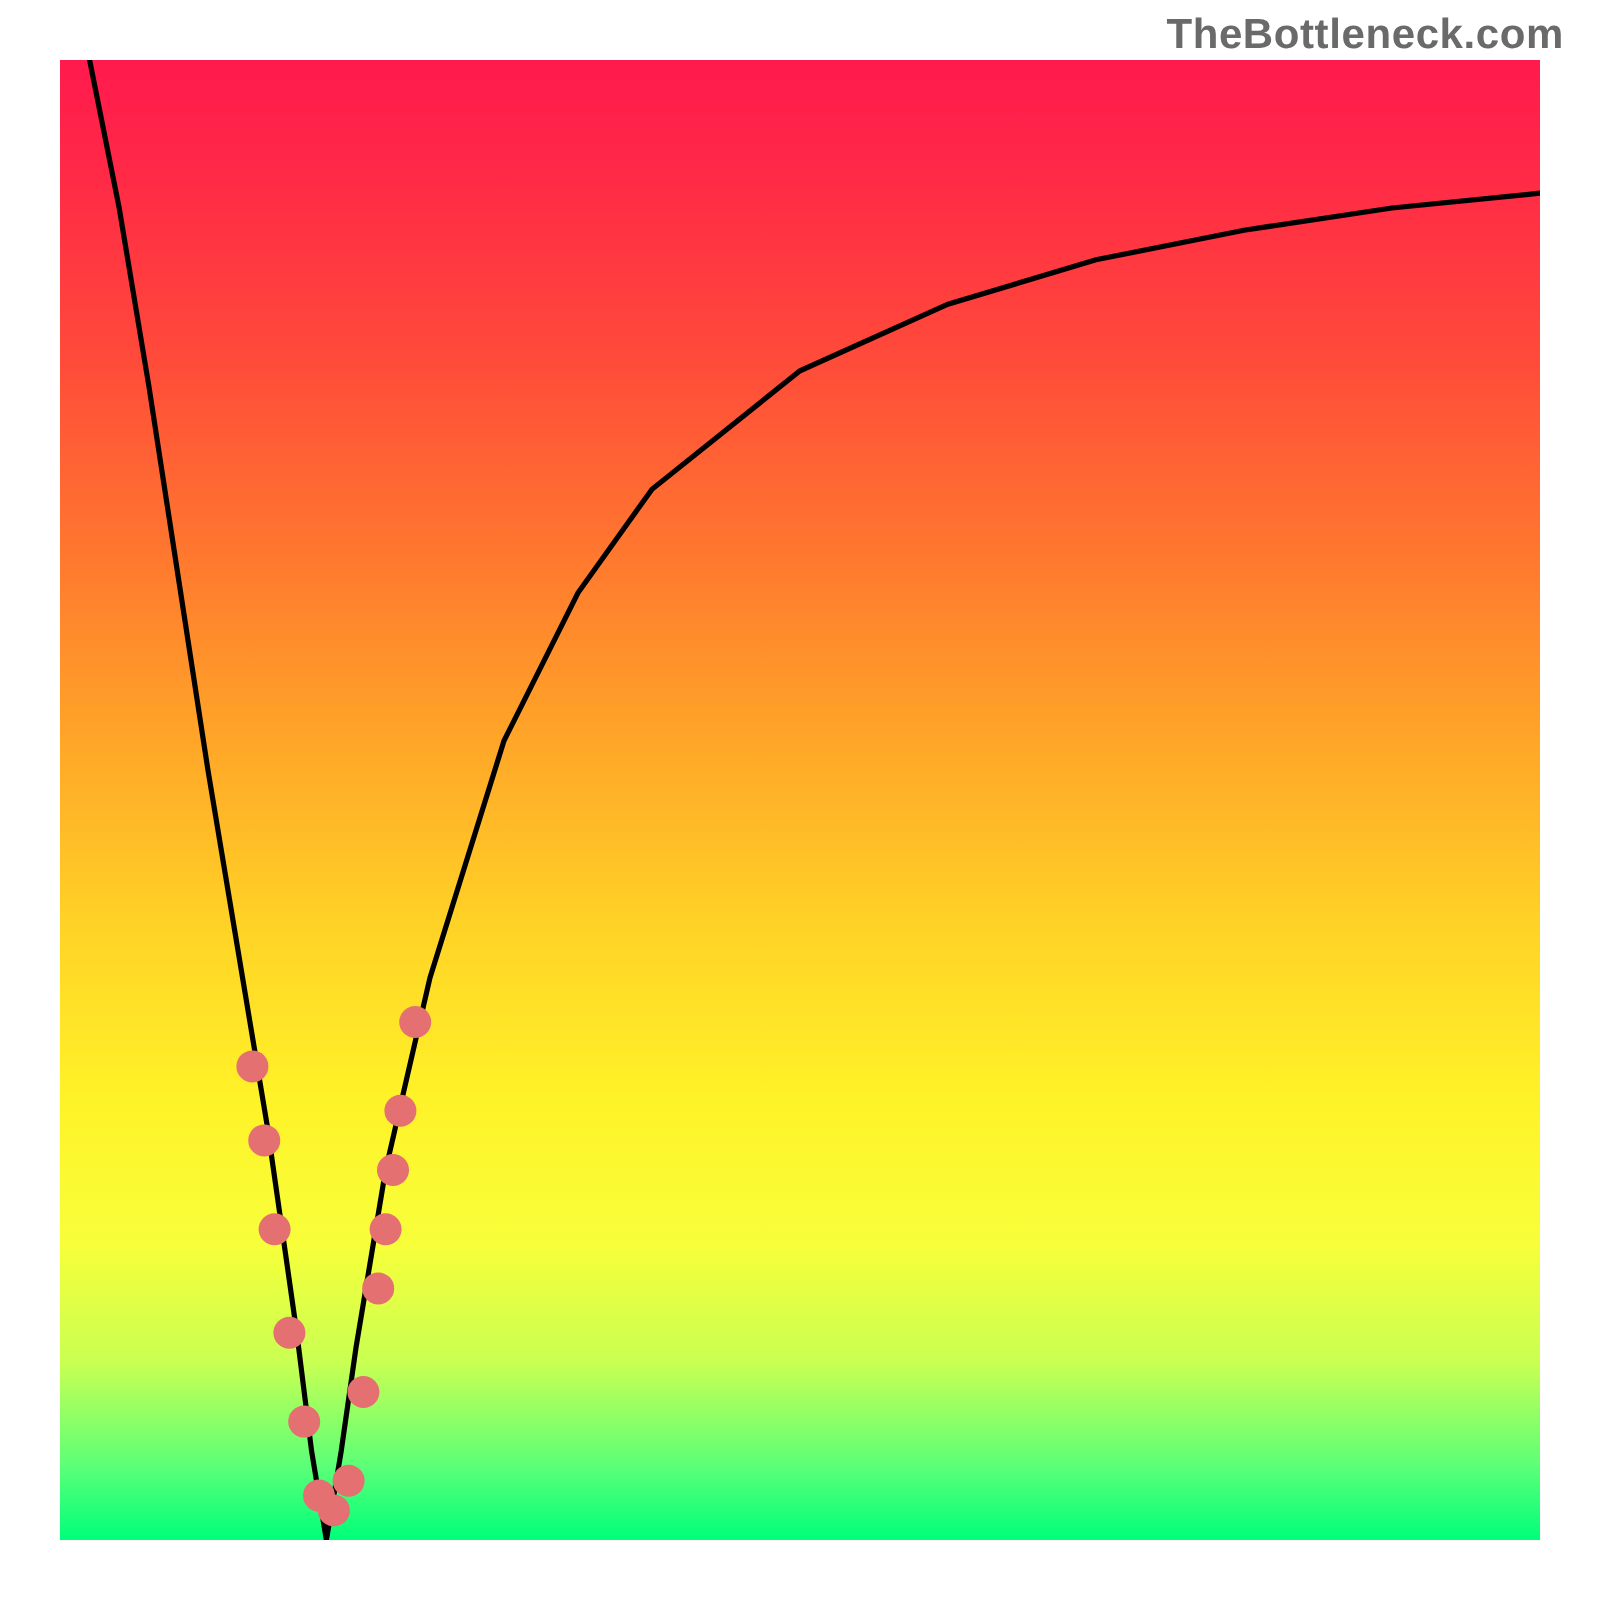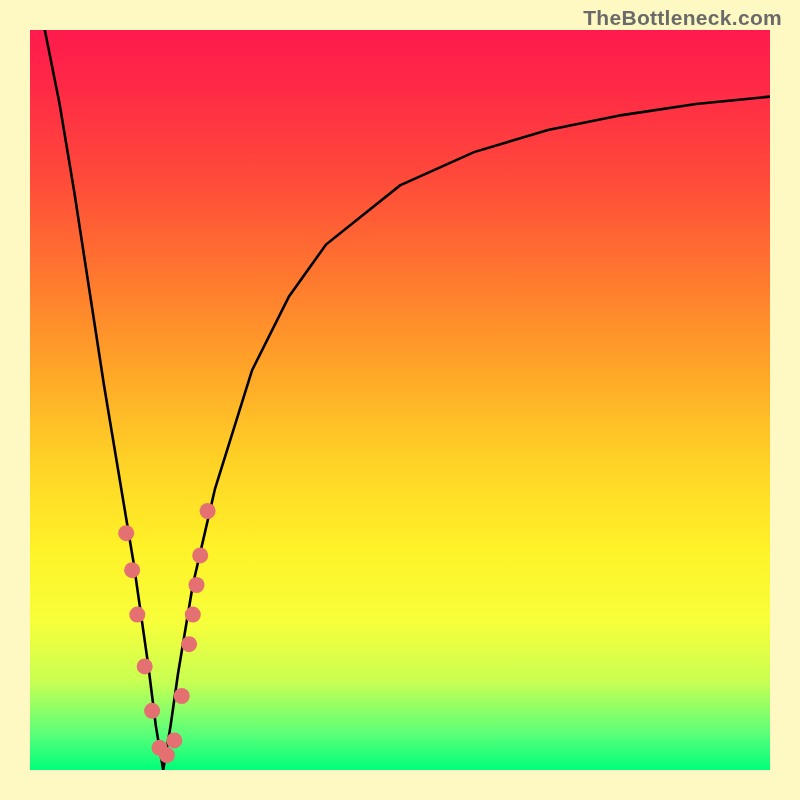--- a/index.html
+++ b/index.html
@@ -8,21 +8,21 @@
     width: 800px;
     height: 800px;
     overflow: hidden;
     background: #000;
     font-family: Arial, Helvetica, sans-serif;
   }
   .stage {
     position: relative;
     width: 800px;
     height: 800px;
-    background: #fef9c3;
+    background: #ffffff;
   }
   .plot-frame {
     position: absolute;
     left: 30px;
     top: 30px;
     width: 740px;
     height: 740px;
     background: #000;
   }
   .plot-inner {

